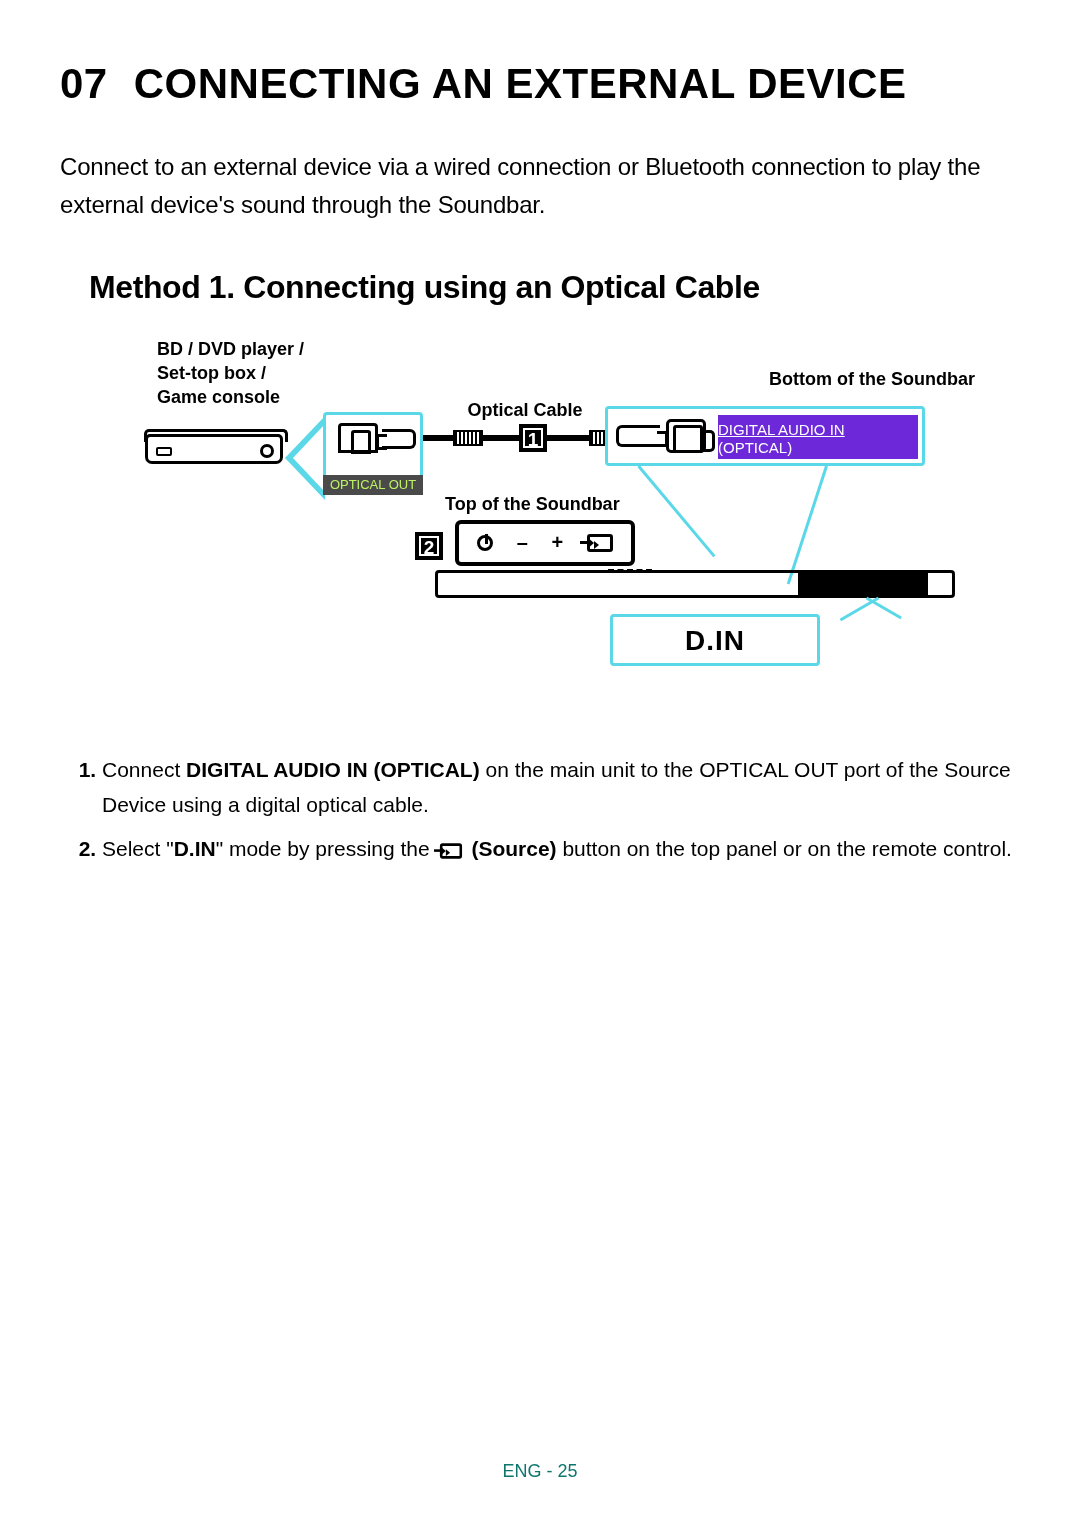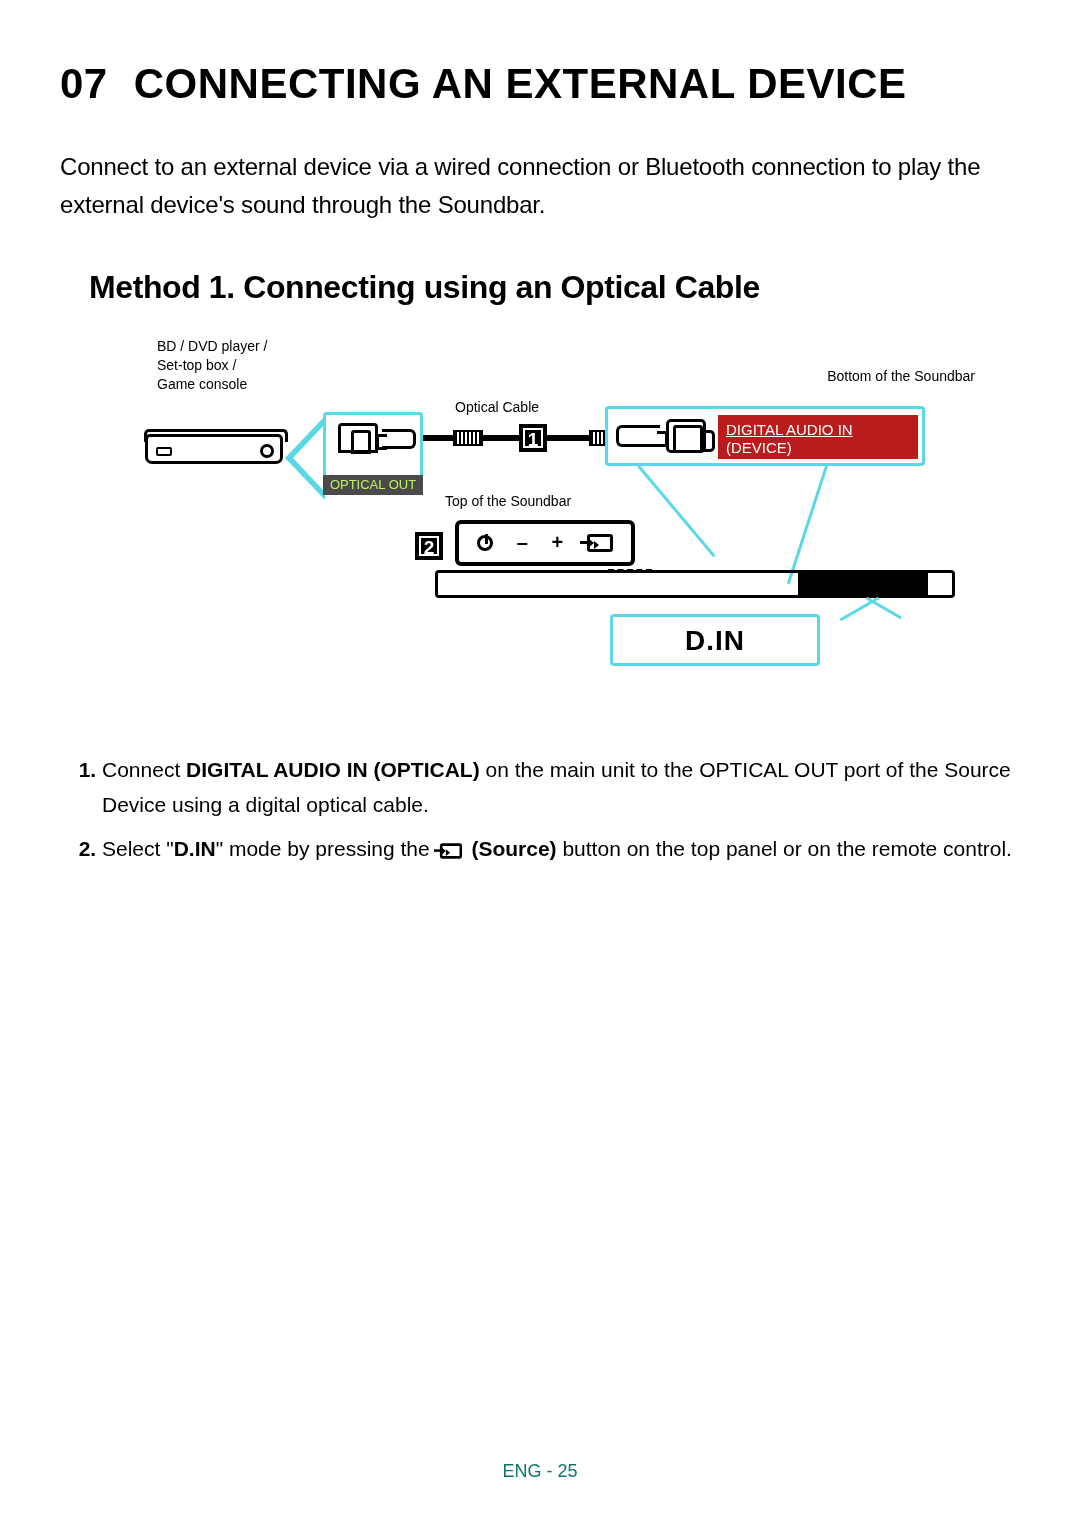--- a/index.html
+++ b/index.html
@@ -33,26 +33,26 @@
     margin-left: 29px;
   }
   .diagram-wrap {
     position: relative;
     width: 870px;
     height: 350px;
     margin: 0 auto 60px auto;
   }
   .lbl {
     position: absolute;
-    font-size: 14px;
-    font-weight: 400;
+    font-size: 18px;
+    font-weight: 700;
     line-height: 1.35;
   }
   .lbl-source { left: 52px; top: -5px; }
-  .lbl-optical { left: 350px; top: 56px; width: 140px; }
+  .lbl-optical { left: 350px; top: 56px; text-align: center; width: 140px; }
   .lbl-bottom { right: 0; top: 25px; text-align: left; }
   .lbl-top { left: 340px; top: 150px; text-align: left; width: 220px; }
 
   
   .src-device {
     position: absolute;
     left: 40px; top: 92px;
     width: 138px; height: 30px;
     border: 3px solid #000;
     border-radius: 5px 5px 7px 7px;
@@ -179,22 +179,22 @@
     content:""; position:absolute; left:4px; top:3px;
     width:24px; height:22px; border:3px solid #000; border-radius:3px;
   }
   .sb-bottom-port::after {
     content:""; position:absolute; right:-12px; top:8px;
     width:8px; height:16px; border:3px solid #000; border-left:none;
     border-radius:0 5px 5px 0;
   }
   .sb-bottom-label {
     position:absolute; left:110px; top:6px;
-    width:200px; height:44px; background:#b91c1c; color:#fff;
-    font-size:15px; line-height:1.2; padding:6px 8px;
+    width:200px; height:44px; background:#6d28d9; color:#fff;
+    font-size:15px; line-height:1.2; padding:6px 0;
     font-family: Arial, sans-serif; font-weight:500;
   }
   .sb-bottom-line1 { text-decoration: underline; }
 
   
   .callout-line {
     position:absolute; background:#5ad8e8;
   }
   .cl-1 { left:532px; top:124px; width:3px; height:118px; transform:rotate(-40deg); transform-origin:top; }
   .cl-2 { left:720px; top:124px; width:3px; height:124px; transform:rotate(18deg); transform-origin:top; }
@@ -341,21 +341,21 @@
   <div class="cable-texture-l"></div>
   <div class="cable-texture-r"></div>
 
   <div class="badge badge-1"><span>1</span></div>
 
   <div class="sb-bottom-box">
     <div class="sb-bottom-plug"></div>
     <div class="sb-bottom-port"></div>
     <div class="sb-bottom-label">
       <span class="sb-bottom-line1">DIGITAL AUDIO IN</span><br>
-      <span>(DEVICE)</span>
+      <span>(OPTICAL)</span>
     </div>
   </div>
 
   <div class="callout-line cl-1"></div>
   <div class="callout-line cl-2"></div>
 
   <div class="badge badge-2"><span>2</span></div>
 
   <div class="sb-top-panel">
     <span class="power-icon"></span>

